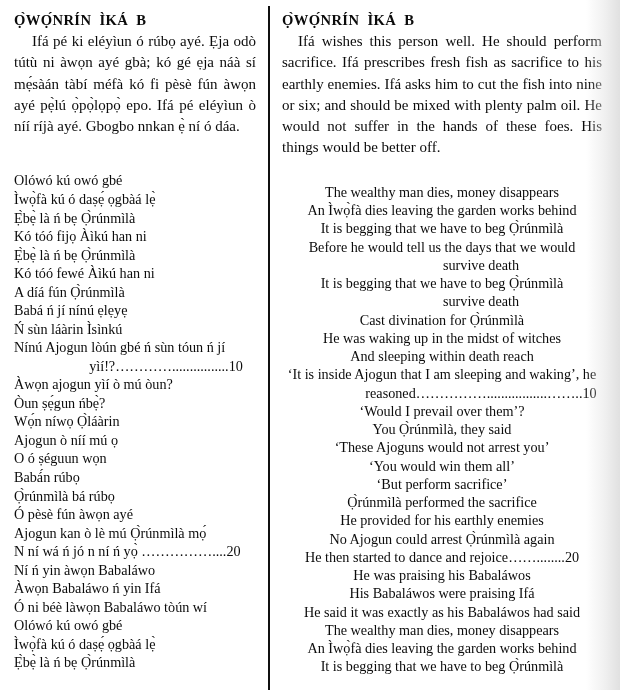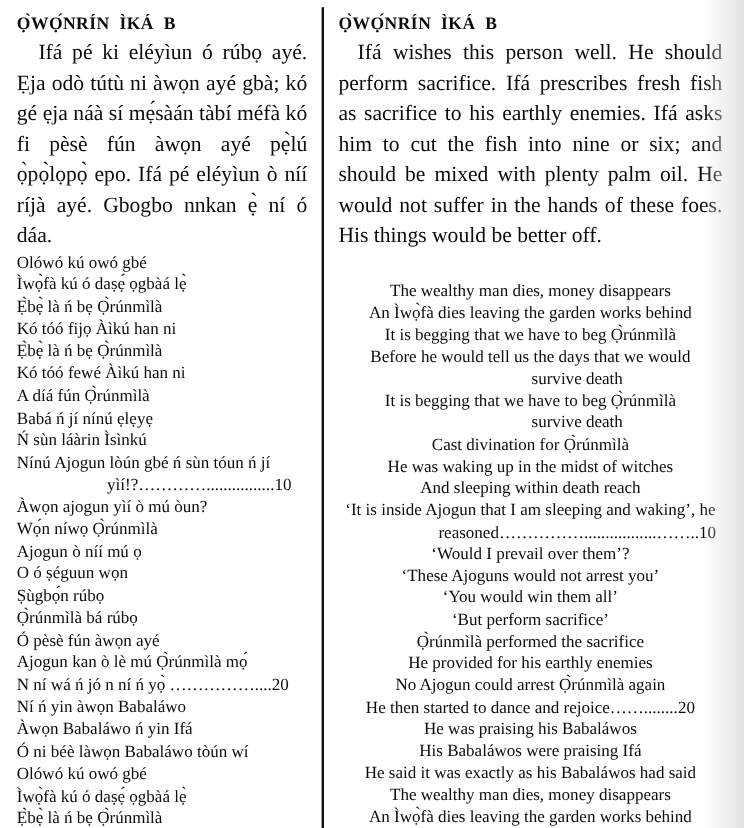--- a/index.html
+++ b/index.html
@@ -56,37 +56,37 @@
 
   .heading {
     font-weight: bold;
     font-size: 14.6px;
     letter-spacing: 0.4px;
     margin: 0 0 2px 0;
     white-space: pre;
   }
 
   .intro {
-    font-size: 18px;
+    font-size: 15px;
     line-height: 1.42;
     text-align: justify;
     text-indent: 18px;
     margin: 0;
     hyphens: none;
   }
   .col-right .intro { text-indent: 16px; }
 
   
   .verse {
     margin: 0;
     padding: 0;
     list-style: none;
     font-size: 14.2px;
   }
-  .col-left  .verse { }
+  .col-left  .verse { margin-top: 34px; }
   .col-right .verse { margin-top: 24px; }
 
   .verse li {
     line-height: 1.305;
     white-space: pre-wrap;
   }
   .col-right .verse li { line-height: 1.285; text-align: center; }
 
   
   .verse li.cont   { text-align: center; padding-left: 62px; }
@@ -108,24 +108,25 @@
         <li class="">Ẹ̀bẹ̀ là ń bẹ Ọ̀rúnmìlà</li>
         <li class="">Kó tóó fijọ Àìkú han ni</li>
         <li class="">Ẹ̀bẹ̀ là ń bẹ Ọ̀rúnmìlà</li>
         <li class="">Kó tóó fewé Àìkú han ni</li>
         <li class="">A díá fún Ọ̀rúnmìlà</li>
         <li class="">Babá ń jí nínú ẹlẹyẹ</li>
         <li class="">Ń sùn láàrin Ìsìnkú</li>
         <li class="">Nínú Ajogun lòún gbé ń sùn tóun ń jí</li>
         <li class="cont">yìí!?…………................10</li>
         <li class="">Àwọn ajogun yìí ò mú òun?</li>
-        <li class="">Wọ́n níwọ Ọ̀rúnmìlà</li>
+        <li class="">Òun ṣẹ́gun ńbẹ̀?</li>
+        <li class="">Wọ́n níwọ Ọ̀láàrin</li>
         <li class="">Ajogun ò níí mú ọ</li>
         <li class="">O ó ṣéguun wọn</li>
-        <li class="">Ṣùgbọ́n rúbọ</li>
+        <li class="">Babá́n rúbọ</li>
         <li class="">Ọ̀rúnmìlà bá rúbọ</li>
         <li class="">Ó pèsè fún àwọn ayé</li>
         <li class="">Ajogun kan ò lè mú Ọ̀rúnmìlà mọ́</li>
         <li class="">N ní wá ń jó n ní ń yọ̀ ……………....20</li>
         <li class="">Ní ń yin àwọn Babaláwo</li>
         <li class="">Àwọn Babaláwo ń yin Ifá</li>
         <li class="">Ó ni béè làwọn Babaláwo tòún wí</li>
         <li class="">Olówó kú owó gbé</li>
         <li class="">Ìwọ̀fà kú ó daṣẹ́ ọgbàá lẹ̀</li>
         <li class="">Ẹ̀bẹ̀ là ń bẹ Ọ̀rúnmìlà</li>
@@ -142,20 +143,21 @@
         <li class="">Before he would tell us the days that we would</li>
         <li class="cont">survive death</li>
         <li class="">It is begging that we have to beg Ọ̀rúnmìlà</li>
         <li class="cont">survive death</li>
         <li class="">Cast divination for Ọ̀rúnmìlà</li>
         <li class="">He was waking up in the midst of witches</li>
         <li class="">And sleeping within death reach</li>
         <li class="">‘It is inside Ajogun that I am sleeping and waking’, he</li>
         <li class="cont">reasoned…………….................……..10</li>
         <li class="">‘Would I prevail over them’?</li>
+        <li class="">You Ọ̀rúnmìlà, they said</li>
         <li class="">‘These Ajoguns would not arrest you’</li>
         <li class="">‘You would win them all’</li>
         <li class="">‘But perform sacrifice’</li>
         <li class="">Ọ̀rúnmìlà performed the sacrifice</li>
         <li class="">He provided for his earthly enemies</li>
         <li class="">No Ajogun could arrest Ọ̀rúnmìlà again</li>
         <li class="">He then started to dance and rejoice……........20</li>
         <li class="">He was praising his Babaláwos</li>
         <li class="">His Babaláwos were praising Ifá</li>
         <li class="">He said it was exactly as his Babaláwos had said</li>

